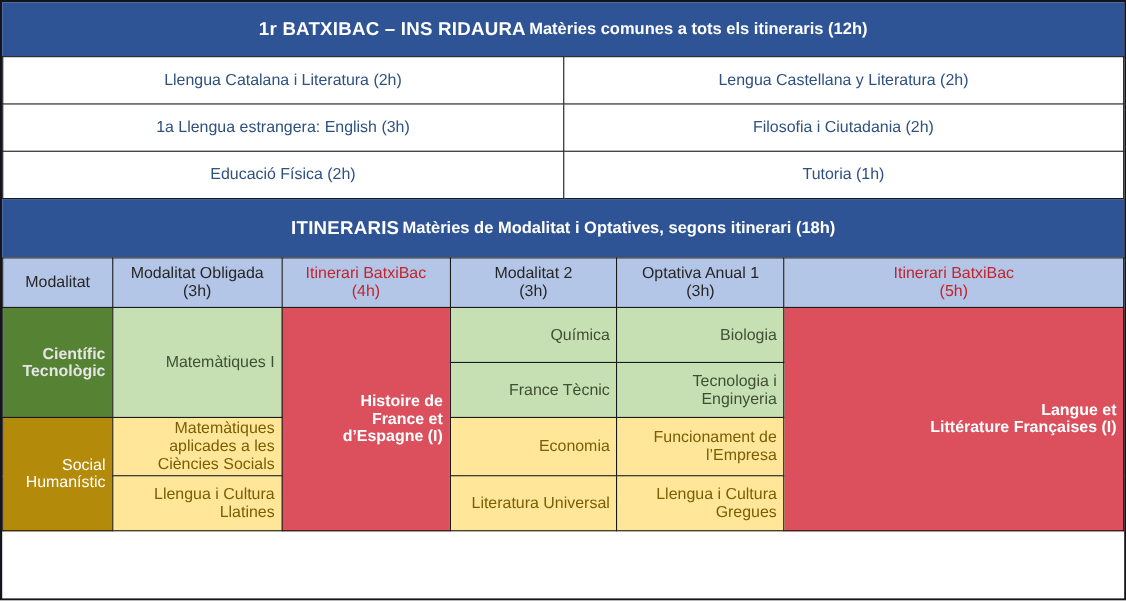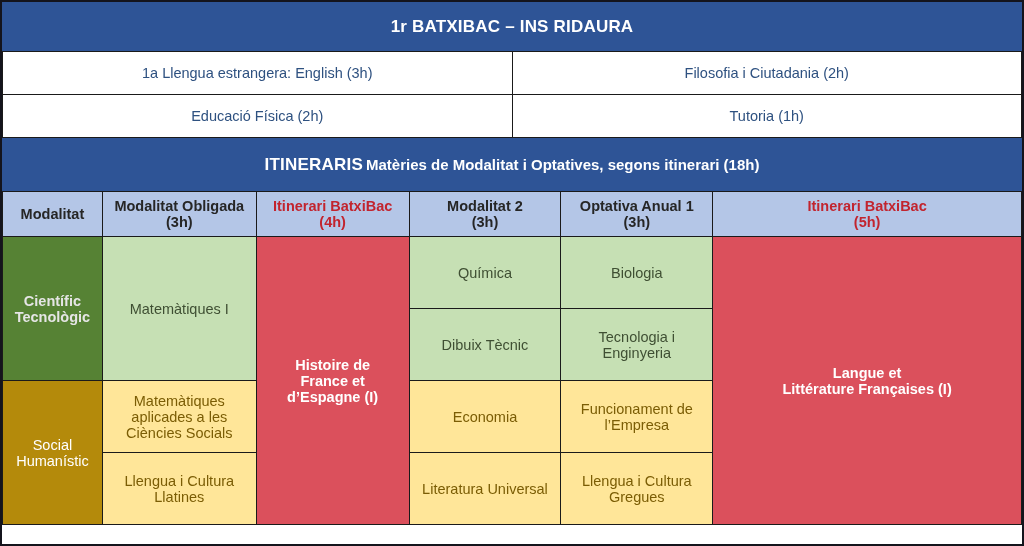--- a/index.html
+++ b/index.html
@@ -33,48 +33,53 @@
   .common-table td {
     color: var(--navy-text, #2E5180);
     font-size: 14.5px;
     height: 43px;
     background: #ffffff;
   }
 
   .itin-table th {
     background: var(--light-blue, #B4C6E7);
     color: #262626;
-    font-weight: bold;
+    font-weight: normal;
     font-size: 14.5px;
     height: 45px;
   }
   .itin-table th.red-text { color: var(--red-text, #C2242E); text-align: center; }
-  .itin-table td { font-size: 14.5px; height: 72px; }
+  .itin-table td { font-size: 14.5px; height: 50px; text-align: right; }
 
   .cell-green  { background: var(--green-bg, #568234);  color: #e5e5e5; font-weight: bold; font-size: 15px; }
   .cell-olive  { background: var(--olive-bg, #B48A0B);  color: #ffffff; font-weight: normal; font-size: 15px; }
   .cell-red    { background: var(--red-bg, #DB505C);    color: #ffffff; font-weight: bold; font-size: 15px; }
   .cell-lgreen { background: var(--light-green-bg, #C6E0B4); color: var(--green-text, #3F4F33); }
   .cell-lyellow{ background: var(--light-yellow-bg, #FFE699); color: var(--brown-text, #7B5D05); }
 </style>
 </head>
 <body>
 
 <div class="frame">
 
   <div class="band band-main">
     <div class="band-title">1r BATXIBAC – INS RIDAURA</div>
+    <div class="band-sub">Matèries comunes a tots els itineraris (12h)</div>
   </div>
 
   <table class="common-table">
     <colgroup>
         <col style="width:50%">
         <col style="width:50%">
       </colgroup>
     <tbody>
+        <tr>
+      <td>Llengua Catalana i Literatura (2h)</td>
+      <td>Lengua Castellana y Literatura (2h)</td>
+    </tr>
     <tr>
       <td>1a Llengua estrangera: English (3h)</td>
       <td>Filosofia i Ciutadania (2h)</td>
     </tr>
     <tr>
       <td>Educació Física (2h)</td>
       <td>Tutoria (1h)</td>
     </tr>
   </tbody>
     </table>
@@ -113,21 +118,21 @@
       <td rowspan="2" class="cell-lgreen">Matemàtiques I</td>
       <td rowspan="4" class="cell-red">Histoire de
 France et
 d’Espagne (I)</td>
       <td class="cell-lgreen">Química</td>
       <td class="cell-lgreen">Biologia</td>
       <td rowspan="4" class="cell-red">Langue et
 Littérature Françaises (I)</td>
     </tr>
     <tr>
-      <td class="cell-lgreen">Dibuix Tècnic</td>
+      <td class="cell-lgreen">France Tècnic</td>
       <td class="cell-lgreen">Tecnologia i
 Enginyeria</td>
     </tr>
     <tr>
       <td rowspan="2" class="cell-olive">Social
 Humanístic</td>
       <td class="cell-lyellow">Matemàtiques
 aplicades a les
 Ciències Socials</td>
       <td class="cell-lyellow">Economia</td>

